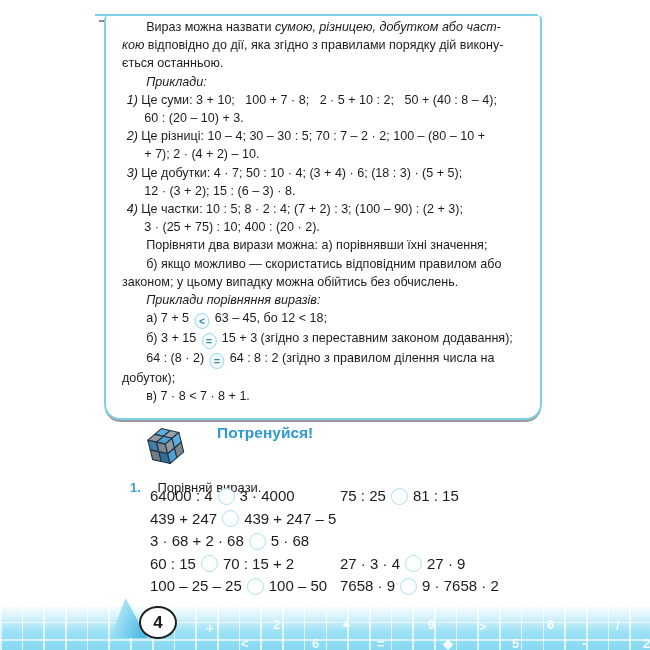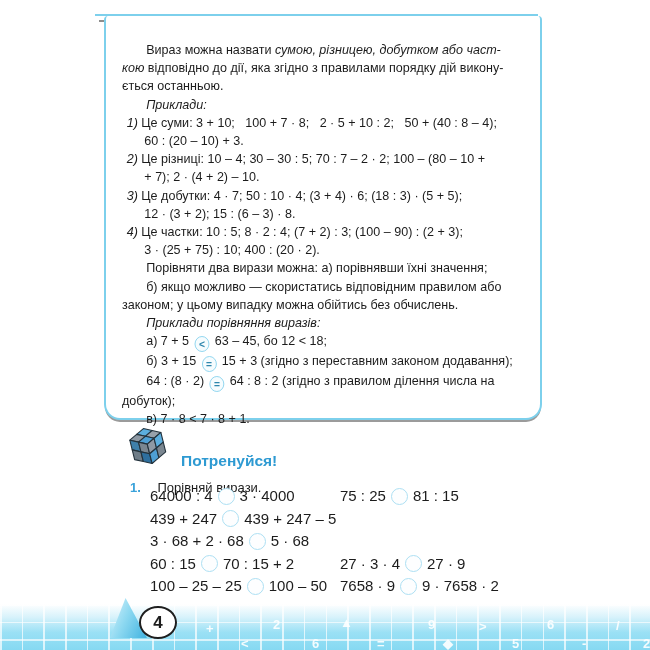--- a/index.html
+++ b/index.html
@@ -13,35 +13,35 @@
   .top-rule-gray{position:absolute;left:99px;top:19.5px;width:439px;height:2px;background:#8d8d8d}
 
   
   .rule-box{
     position:absolute;left:104px;top:16px;width:434px;height:402px;
     border:2px solid #7dd0ec;border-top:none;
     border-radius:4px 4px 16px 16px;
     box-shadow:0 3px 0 -1px #9b9b9b;
     background:#fff;
   }
-  .rule-box-inner{padding:25px 14px 0 16px;font-size:13.5px;line-height:18.2px}
+  .rule-box-inner{padding:2px 14px 0 16px;font-size:13.5px;line-height:18.2px}
   .rline{white-space:nowrap;transform:scaleX(.93);transform-origin:0 50%}
   .rline.ind{padding-left:26px}
   .rline.num{padding-left:5px}
   .rline.cont{padding-left:24px}
   .it{font-style:italic}
   .cmp-circle{
     display:inline-block;width:14px;height:14px;line-height:14px;
     border:1.5px solid #8ed5ee;border-radius:50%;text-align:center;
     font-size:11px;font-weight:bold;color:#2e86ad;vertical-align:-3px;
     margin:0 2px;background:#f6fcfe;
   }
 
   
-  .practice-header{position:absolute;left:126px;top:424px;display:flex;align-items:flex-end;gap:11px}
+  .practice-header{position:absolute;left:144px;top:424px;display:flex;align-items:flex-start;gap:29px}
   .practice-title{color:#2e9ad2;font-weight:bold;font-size:15.5px}
 
   
   .task-line{position:absolute;left:130px;top:480px;font-size:13px}
   .task-num{color:#3aa2da;font-weight:bold;margin-right:13px}
 
   
   .exercise{position:absolute;left:150px;top:482px;font-size:15px}
   .ex-row{display:flex;height:22.5px;align-items:flex-end}
   .ex-left{width:190px}

